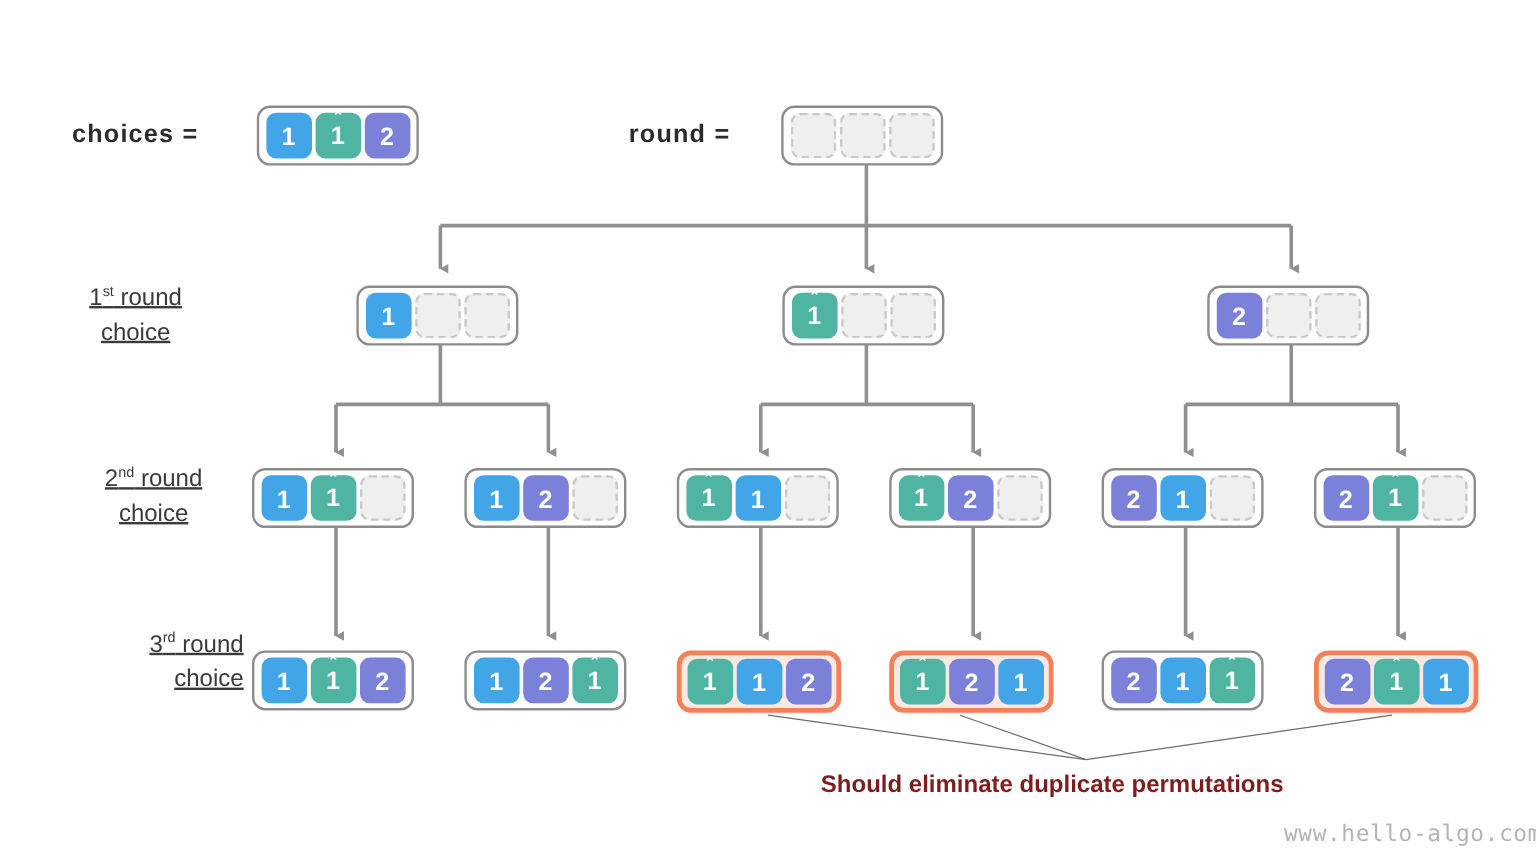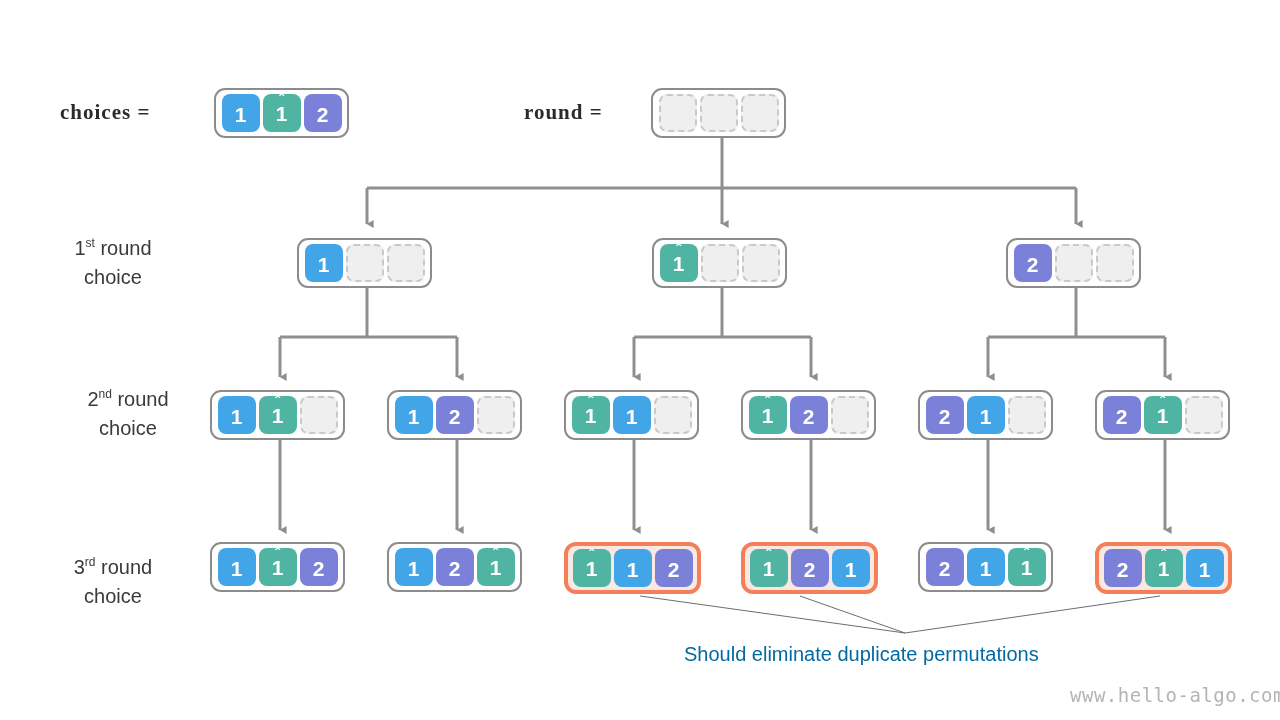--- a/index.html
+++ b/index.html
@@ -7,31 +7,31 @@
     width:1280px;height:720px;background:#ffffff;
     font-family:"Liberation Sans", sans-serif;
     color:#2f2f2f;overflow:hidden;position:relative;
   }
   #stage{position:absolute;left:0;top:0;width:1280px;height:720px;}
   svg#wires{position:absolute;left:0;top:0;width:1280px;height:720px;pointer-events:none;}
 
   
   .mono-label{
     position:absolute;
-    font-family:Liberation Serif, serif;
+    font-family:Liberation Sans, sans-serif;
     font-weight:700;font-size:21px;color:#2b2b2b;letter-spacing:1px;
     white-space:nowrap;
   }
   .row-label{
     position:absolute;width:180px;text-align:center;
-    font-size:20px;color:#3a3a3a;line-height:1.45;
+    font-size:20px;color:#3a3a3a;line-height:1.45;text-decoration:underline;
   }
   .row-label sup{font-size:12px;vertical-align:super;}
   .caption{
-    position:absolute;font-size:20px;font-weight:400;color:#0369a1;
+    position:absolute;font-size:20px;font-weight:700;color:#7f1d1d;
     white-space:nowrap;
   }
   .watermark{
     position:absolute;font-family:"DejaVu Sans Mono","Liberation Mono",monospace;
     font-size:19px;color:#b4b4b4;letter-spacing:.5px;white-space:nowrap;
   }
 
   
   .node{
     position:absolute;display:flex;align-items:center;
@@ -134,21 +134,21 @@
   <div class="row-label" style="left:23px;top:234px;">
     <span>1</span><sup>st</sup><span> round</span><br>
     <span>choice</span>
   </div>
 
   <div class="row-label" style="left:38px;top:385px;">
     <span>2</span><sup>nd</sup><span> round</span><br>
     <span>choice</span>
   </div>
 
-  <div class="row-label" style="left:23px;top:553px;">
+  <div class="row-label" style="left:23px;top:523px;text-align:right;">
     <span>3</span><sup>rd</sup><span> round</span><br>
     <span>choice</span>
   </div>
 
   <div id="tree-nodes">
       <div class="node" style="left: 297px; top: 238px;">
         <div class="cell blue">
           <span class="glyph">1</span>
         </div>
         <div class="cell empty"></div>

